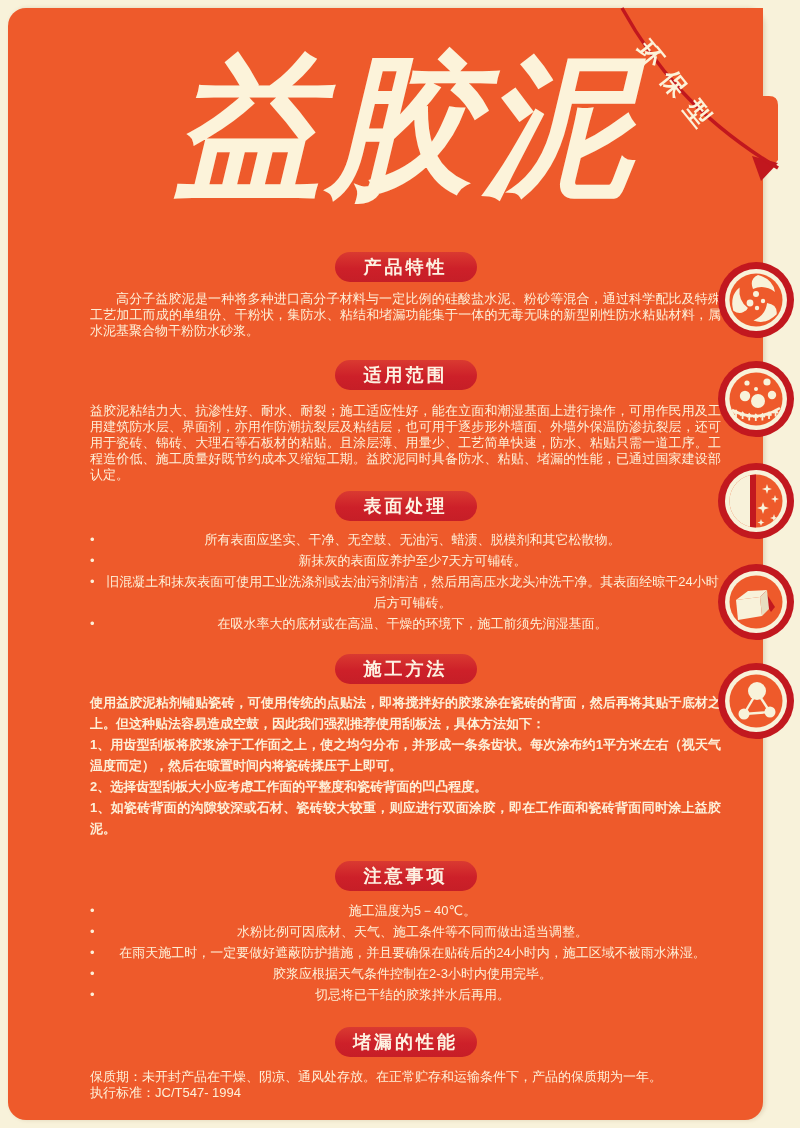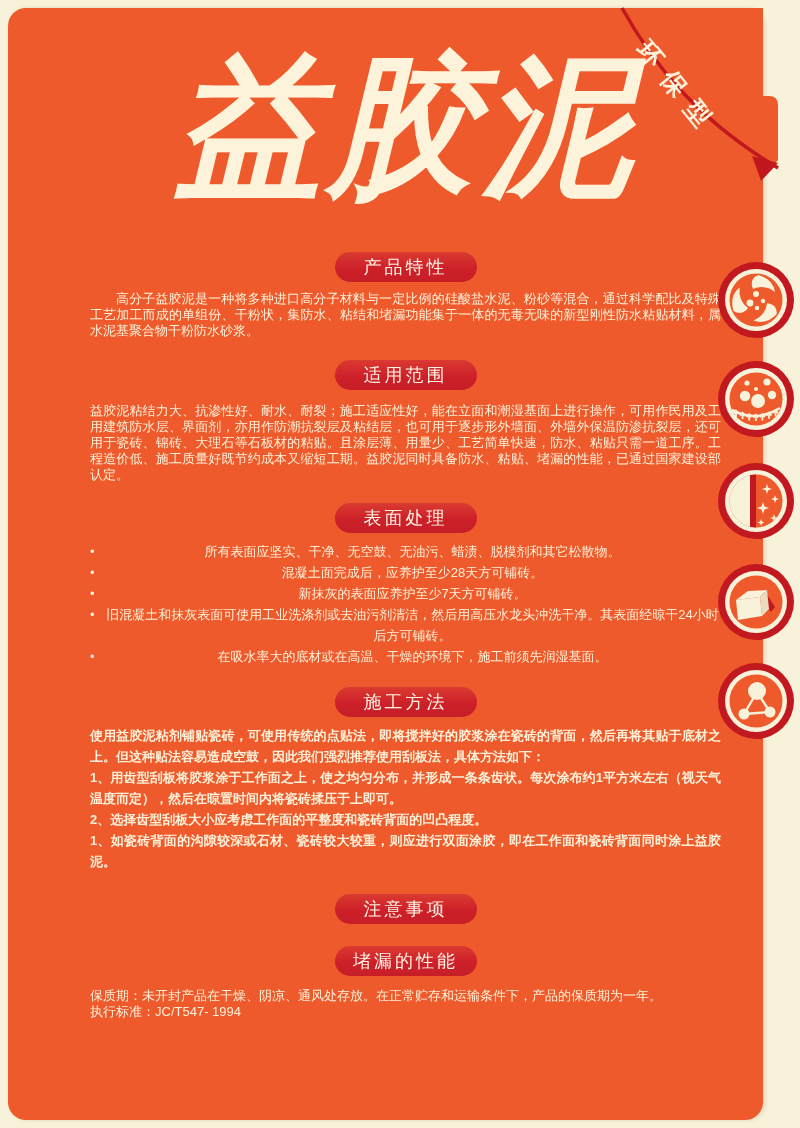--- a/index.html
+++ b/index.html
@@ -30,21 +30,21 @@
     font-family:"Liberation Serif","DejaVu Serif",serif;
     white-space:nowrap;
   }
 
   
   .pill {
     width:142px; height:30px; margin:0 auto;
     border-radius:15px;
     background:linear-gradient(180deg,#da3a31 0%,#cd2029 55%,#c61e27 100%);
     display:flex; align-items:center; justify-content:center;
-    color:#fdf2e2; font-size:18px; font-weight:normal; letter-spacing:3px;
+    color:#fdf2e2; font-size:18px; font-weight:bold; letter-spacing:3px;
   }
 
   .body-text {
     color:#fdf0d8; font-size:13px; line-height:16px;
     text-align:justify;
   }
   .indent { text-indent:2em; }
 
   .bullets { list-style:none; }
   .bullets li {
@@ -76,38 +76,44 @@
   <div class="content">
 
     <h1 class="main-title">益胶泥</h1>
 
     <div class="pill" style="margin-top:30px">产品特性</div>
     <p class="body-text indent" style="margin-top:9px">高分子益胶泥是一种将多种进口高分子材料与一定比例的硅酸盐水泥、粉砂等混合，通过科学配比及特殊工艺加工而成的单组份、干粉状，集防水、粘结和堵漏功能集于一体的无毒无味的新型刚性防水粘贴材料，属水泥基聚合物干粉防水砂浆。</p>
 
     <div class="pill" style="margin-top:21px">适用范围</div>
     <p class="body-text" style="margin-top:13px">益胶泥粘结力大、抗渗性好、耐水、耐裂；施工适应性好，能在立面和潮湿基面上进行操作，可用作民用及工用建筑防水层、界面剂，亦用作防潮抗裂层及粘结层，也可用于逐步形外墙面、外墙外保温防渗抗裂层，还可用于瓷砖、锦砖、大理石等石板材的粘贴。且涂层薄、用量少、工艺简单快速，防水、粘贴只需一道工序。工程造价低、施工质量好既节约成本又缩短工期。益胶泥同时具备防水、粘贴、堵漏的性能，已通过国家建设部认定。</p>
 
-    <div class="pill" style="margin-top:20px">表面处理</div>
+    <div class="pill" style="margin-top:8px">表面处理</div>
     <ul class="bullets" style="margin-top:8px">
       <li>所有表面应坚实、干净、无空鼓、无油污、蜡渍、脱模剂和其它松散物。</li>
-      <li>混凝土面完成后，应养护至少28天方可铺砖。</li>
       <li>新抹灰的表面应养护至少7天方可铺砖。</li>
       <li>旧混凝土和抹灰表面可使用工业洗涤剂或去油污剂清洁，然后用高压水龙头冲洗干净。其表面经晾干24小时后方可铺砖。</li>
       <li>在吸水率大的底材或在高温、干燥的环境下，施工前须先润湿基面。</li>
     </ul>
 
     <div class="pill" style="margin-top:20px">施工方法</div>
     <div class="steps" style="margin-top:8px">
       <p>使用益胶泥粘剂铺贴瓷砖，可使用传统的点贴法，即将搅拌好的胶浆涂在瓷砖的背面，然后再将其贴于底材之上。但这种贴法容易造成空鼓，因此我们强烈推荐使用刮板法，具体方法如下：</p>
       <p>1、用齿型刮板将胶浆涂于工作面之上，使之均匀分布，并形成一条条齿状。每次涂布约1平方米左右（视天气温度而定），然后在晾置时间内将瓷砖揉压于上即可。</p>
       <p>2、选择齿型刮板大小应考虑工作面的平整度和瓷砖背面的凹凸程度。</p>
       <p>1、如瓷砖背面的沟隙较深或石材、瓷砖较大较重，则应进行双面涂胶，即在工作面和瓷砖背面同时涂上益胶泥。</p>
     </div>
 
     <div class="pill" style="margin-top:22px">注意事项</div>
+    <ul class="bullets" style="margin-top:9px">
+      <li>施工温度为5－40℃。</li>
+      <li>水粉比例可因底材、天气、施工条件等不同而做出适当调整。</li>
+      <li>在雨天施工时，一定要做好遮蔽防护措施，并且要确保在贴砖后的24小时内，施工区域不被雨水淋湿。</li>
+      <li>胶浆应根据天气条件控制在2-3小时内使用完毕。</li>
+      <li>切忌将已干结的胶浆拌水后再用。</li>
+    </ul>
 
     <div class="pill" style="margin-top:22px">堵漏的性能</div>
     <div style="margin-top:12px">
       <p class="body-text">保质期：未开封产品在干燥、阴凉、通风处存放。在正常贮存和运输条件下，产品的保质期为一年。</p>
       <p class="body-text">执行标准：JC/T547- 1994</p>
     </div>
 
   </div>
 </div>
 

